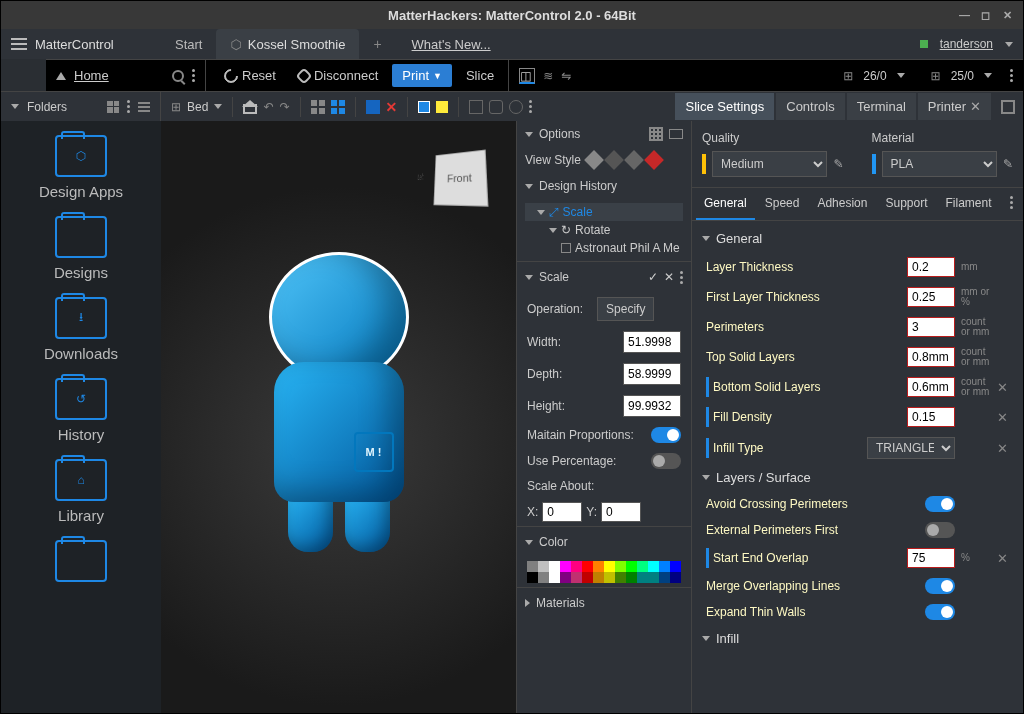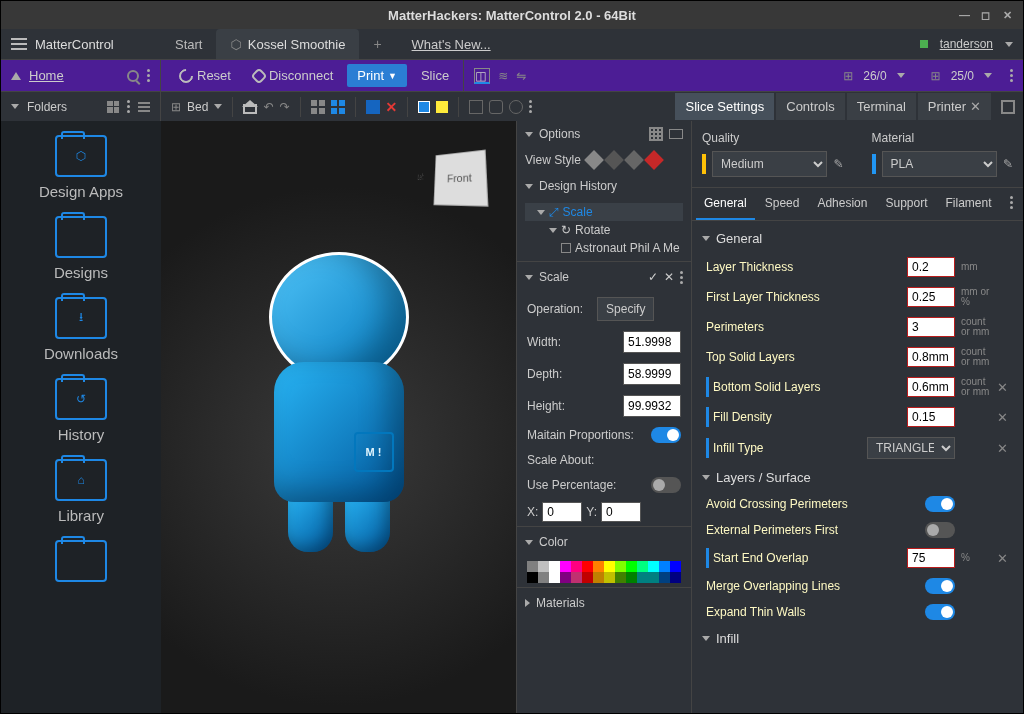--- a/index.html
+++ b/index.html
@@ -13,21 +13,21 @@
 .hamburger { width: 16px; height: 12px; display: flex; flex-direction: column; justify-content: space-between; }
 .hamburger span { height: 2px; background: #bbb; }
 .appname { color: #ddd; font-size: 13px; }
 .tabs { display: flex; align-items: stretch; height: 100%; }
 .tab { padding: 0 14px; display: flex; align-items: center; gap: 6px; color: #bbb; font-size: 13px; border-top-left-radius: 4px; border-top-right-radius: 4px; }
 .tab.active { background: #3a3f45; color: #ddd; }
 .tab .plus { font-size: 14px; color: #888; }
 .whatsnew { margin-left: 16px; text-decoration: underline; color: #ccc; font-size: 13px; align-self: center;}
 .appbar-right { margin-left: auto; display: flex; align-items: center; gap: 12px; padding-right: 10px; text-decoration: underline; }
 .user-dot { width: 8px; height: 8px; background: #4caf50; }
-.toolbar { height: 32px; background: #4c1d95; display: flex; align-items: center; border-top: 1px solid #444; }
+.toolbar { height: 32px; background: #000000; display: flex; align-items: center; border-top: 1px solid #444; margin-left: 45px; }
 .toolbar-left { width: 160px; display: flex; align-items: center; gap: 8px; padding: 0 10px; border-right: 1px solid #444; height: 100%; }
 .arrow-up { width: 0; height: 0; border-left: 5px solid transparent; border-right: 5px solid transparent; border-bottom: 8px solid #aaa; }
 .home { text-decoration: underline; color: #ccc; font-size: 13px; }
 .toolbar-main { display: flex; align-items: center; gap: 6px; padding: 0 10px; flex: 1; height: 100%;}
 .tbtn { display: flex; align-items: center; gap: 4px; padding: 4px 8px; color: #ccc; font-size: 13px; }
 .tbtn .circarrow { width: 14px; height: 14px; border: 2px solid #bbb; border-radius: 50%; border-top-color: transparent; transform: rotate(45deg); }
 .tbtn .link-icon { width: 12px; height: 12px; border: 2px solid #bbb; border-radius: 4px; transform: rotate(45deg); }
 .print-btn { background: #2b7ed4; color: #fff; padding: 4px 10px; border-radius: 2px; }
 .toolbar-icons { display: flex; gap: 8px; align-items: center; border-left: 1px solid #444; padding-left: 10px; height:100%;}
 .toolbar-right { display: flex; align-items: center; gap: 10px; padding: 0 10px; margin-left: auto; height: 100%;}
@@ -404,27 +404,27 @@
           <span class="lbl">Height:</span>
           <input value="99.9932" style="">
         </div>
       <div class="form-row">
           <span class="lbl">Maitain Proportions:</span>
           <div class="toggle on">
             <div class="knob"></div>
           </div>
         </div>
       <div class="form-row">
-          <span class="lbl">Scale About:</span>
-        </div>
-      <div class="form-row">
           <span class="lbl">Use Percentage:</span>
           <div class="toggle off">
             <div class="knob"></div>
           </div>
+        </div>
+      <div class="form-row">
+          <span class="lbl">Scale About:</span>
         </div>
       <div class="xyrow">
         <span>X:</span>
           <input value="0" style="">
         <span>Y:</span>
           <input value="0" style="">
       </div>
       <div class="section-hdr">
           <div class="chevdown"></div>
           <span>Color</span>

